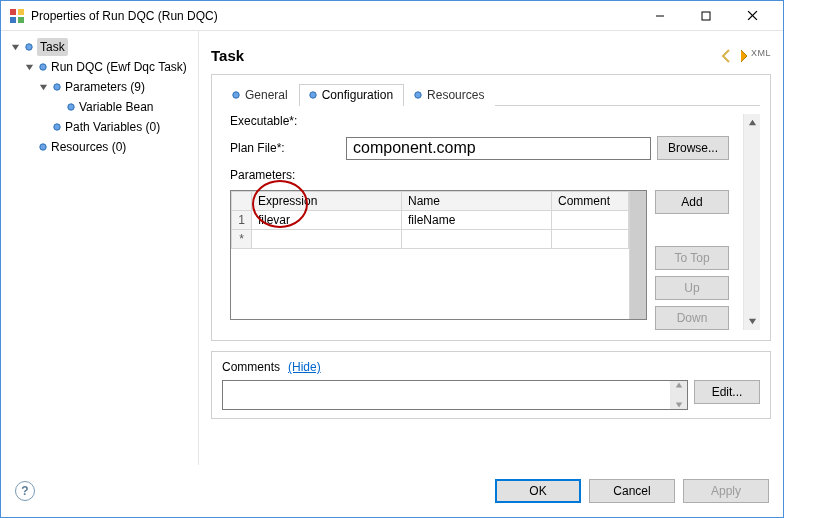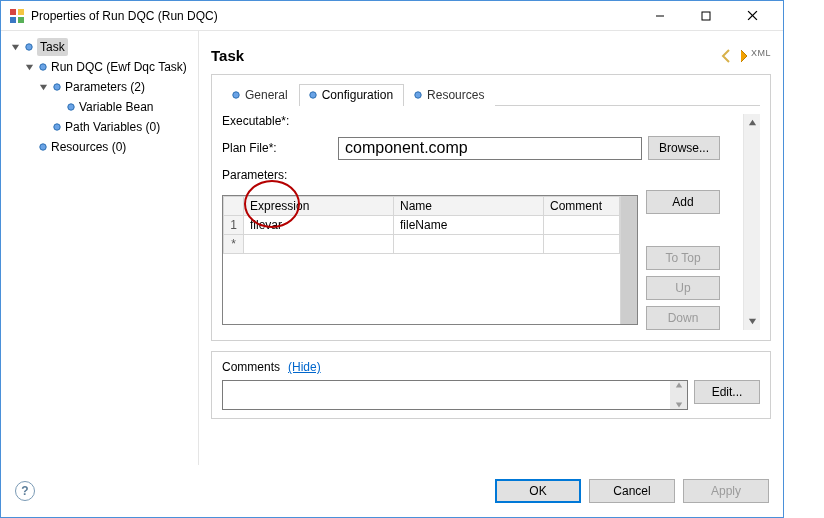--- a/index.html
+++ b/index.html
@@ -25,29 +25,29 @@
   .header-row h2 { font-size: 15px; font-weight: 700; margin: 0; }
   .header-icons { display: flex; gap: 0; align-items: flex-start; color: #333; }
   .header-icons .arrow { width: 16px; height: 16px; }
   .xml-label { font-size: 9px; color: #6b6b6b; letter-spacing: 0.5px; }
   .task-box { border: 1px solid #d0d0d0; padding: 8px 10px 10px 10px; display: flex; flex-direction: column; gap: 8px; position: relative; }
   .tabs { display: flex; border-bottom: 1px solid #d0d0d0; }
   .tab { display: flex; align-items: center; gap: 4px; padding: 3px 10px 4px 8px; border: 1px solid transparent; border-bottom: none; position: relative; top: 1px; background: #fff; }
   .tab.active { border-color: #d0d0d0; background: #fff; }
   .tab:not(.active) { color: #333; }
   .tab .dot { width: 10px; height: 10px; }
-  .form-area { display: flex; gap: 23px; position: relative; }
+  .form-area { display: flex; gap: 14px; position: relative; margin-left: 8px; }
   .form-left { flex: 1; display: flex; flex-direction: column; gap: 8px; }
   .row { display: flex; align-items: center; gap: 6px; }
   .row .lbl { width: 110px; }
   .text-input { flex: 1; height: 23px; border: 1px solid #7a7a7a; padding: 2px 6px; font-family: inherit; font-size: 16px; }
   .btn { height: 24px; min-width: 66px; padding: 0 10px; background: #e1e1e1; border: 1px solid #adadad; font-family: Liberation Sans, sans-serif; font-size: 12px; cursor: default; }
   .btn:disabled, .btn.disabled { color: #9b9b9b; }
   .btn.primary { border: 2px solid #0078d7; background: #e1e1e1; }
-  .params-area { display: flex; gap: 8px; align-items: center; }
+  .params-area { display: flex; gap: 8px; }
   .grid-wrap { flex: 1; border: 1px solid #828282; height: 130px; overflow: hidden; position: relative; background: #fff; display: flex; }
   .grid-scroll { flex: 1; overflow: auto; }
   table.grid { border-collapse: collapse; width: 100%; table-layout: fixed; }
   table.grid th, table.grid td { border: 1px solid #d6d6d6; padding: 2px 6px; text-align: left; font-weight: normal; height: 18px; }
   table.grid th { background: #f3f3f3; }
   table.grid .rownum { width: 18px; text-align: center; background: #f3f3f3; color: #555; }
   table.grid .corner { width: 18px; background: #f3f3f3; }
   .grid-scrollbar { width: 17px; background: #f0f0f0; border-left: 1px solid #d6d6d6; position: relative; }
   .grid-scrollbar .thumb { position: absolute; top: 0; left: 0; right: 0; height: 100%; background: #cdcdcd; }
   .side-btns { width: 74px; display: flex; flex-direction: column; gap: 6px; }
@@ -143,21 +143,21 @@
                       <span class="tw">
                           <svg width="9" height="9" viewBox="0 0 10 10">
                             <polygon points="1,2 9,2 5,8" fill="#5b5b5b"></polygon>
                           </svg>
                         </span>
                       <span class="dot">
                           <svg width="10" height="10" viewBox="0 0 10 10">
                             <circle cx="5" cy="5" r="3.2" fill="#6aa3e6" stroke="#2d6fb3"></circle>
                           </svg>
                         </span>
-                      <span>Parameters (2)</span>
+                      <span>Parameters (9)</span>
                     </div>
                     <ul>
                       <li>
                         <div class="node">
                           <span class="tw"></span>
                           <span class="dot">
                               <svg width="10" height="10" viewBox="0 0 10 10">
                                 <circle cx="5" cy="5" r="3.2" fill="#6aa3e6" stroke="#2d6fb3"></circle>
                               </svg>
                             </span>

